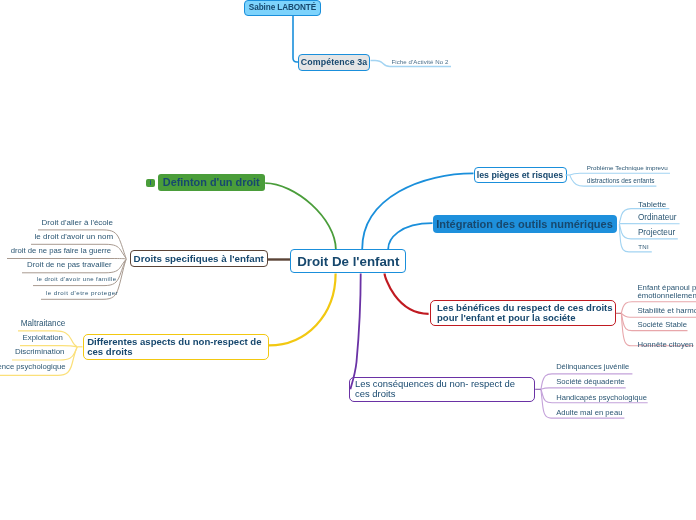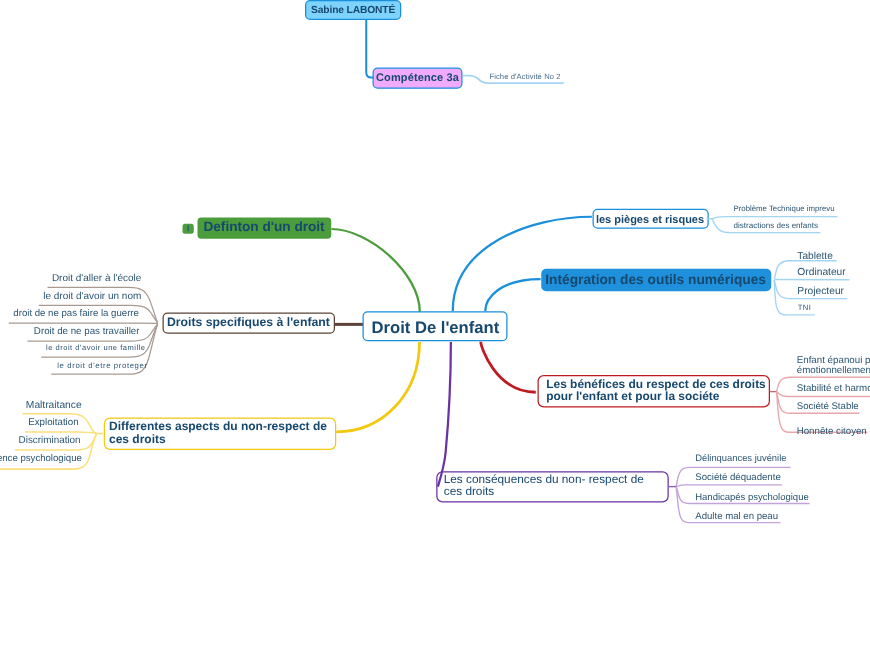--- a/index.html
+++ b/index.html
@@ -5,21 +5,21 @@
   html,body{margin:0;padding:0;}
   body{width:696px;height:520px;background:#ffffff;font-family:"Liberation Sans",sans-serif;overflow:hidden;position:relative;}
   #canvas{position:absolute;left:0;top:0;width:696px;height:520px;}
   svg.lines{position:absolute;left:0;top:0;width:696px;height:520px;pointer-events:none;}
   .node{position:absolute;box-sizing:border-box;display:flex;align-items:center;justify-content:center;}
   .node span{white-space:pre;}
   .leaf{position:absolute;white-space:nowrap;color:#2b5673;font-size:8px;}
 
   .n-author{left:244px;top:-0.5px;width:77px;height:16px;border:1.6px solid #1a8fdb;border-radius:4px;background:#7dd3fc;
             font-size:8.2px;font-weight:bold;color:#17486e;letter-spacing:-0.1px;}
-  .n-comp{left:298px;top:53.5px;width:72px;height:17px;border:1.7px solid #1a8fdb;border-radius:4px;background:#f0abfc;
+  .n-comp{left:298px;top:53.5px;width:72px;height:17px;border:1.7px solid #1a8fdb;border-radius:4px;background:#e5e5e5;
           font-size:8.8px;font-weight:bold;color:#17486e;letter-spacing:.1px;}
   .l-fiche{left:391.5px;top:58.3px;font-size:6.1px;color:#4a6e8a;letter-spacing:.08px;}
 
   .n-central{left:290.3px;top:249.4px;width:116px;height:24px;border:1.4px solid #1a8fdb;border-radius:4px;background:#fff;
              font-size:13.3px;font-weight:bold;color:#17486e;}
 
   .n-def{left:158px;top:173.5px;width:106.5px;height:17.5px;background:#4a9d3a;border-radius:3px;
          font-size:10.9px;font-weight:bold;color:#17486e;}
   .noteicon{position:absolute;left:146.4px;top:178.6px;width:8.7px;height:8.5px;background:#4a9d3a;border-radius:2px;}
   .noteicon i{position:absolute;left:3.7px;top:1.3px;width:1.4px;height:5.4px;background:#1e5a80;display:block;border-radius:.5px;}

